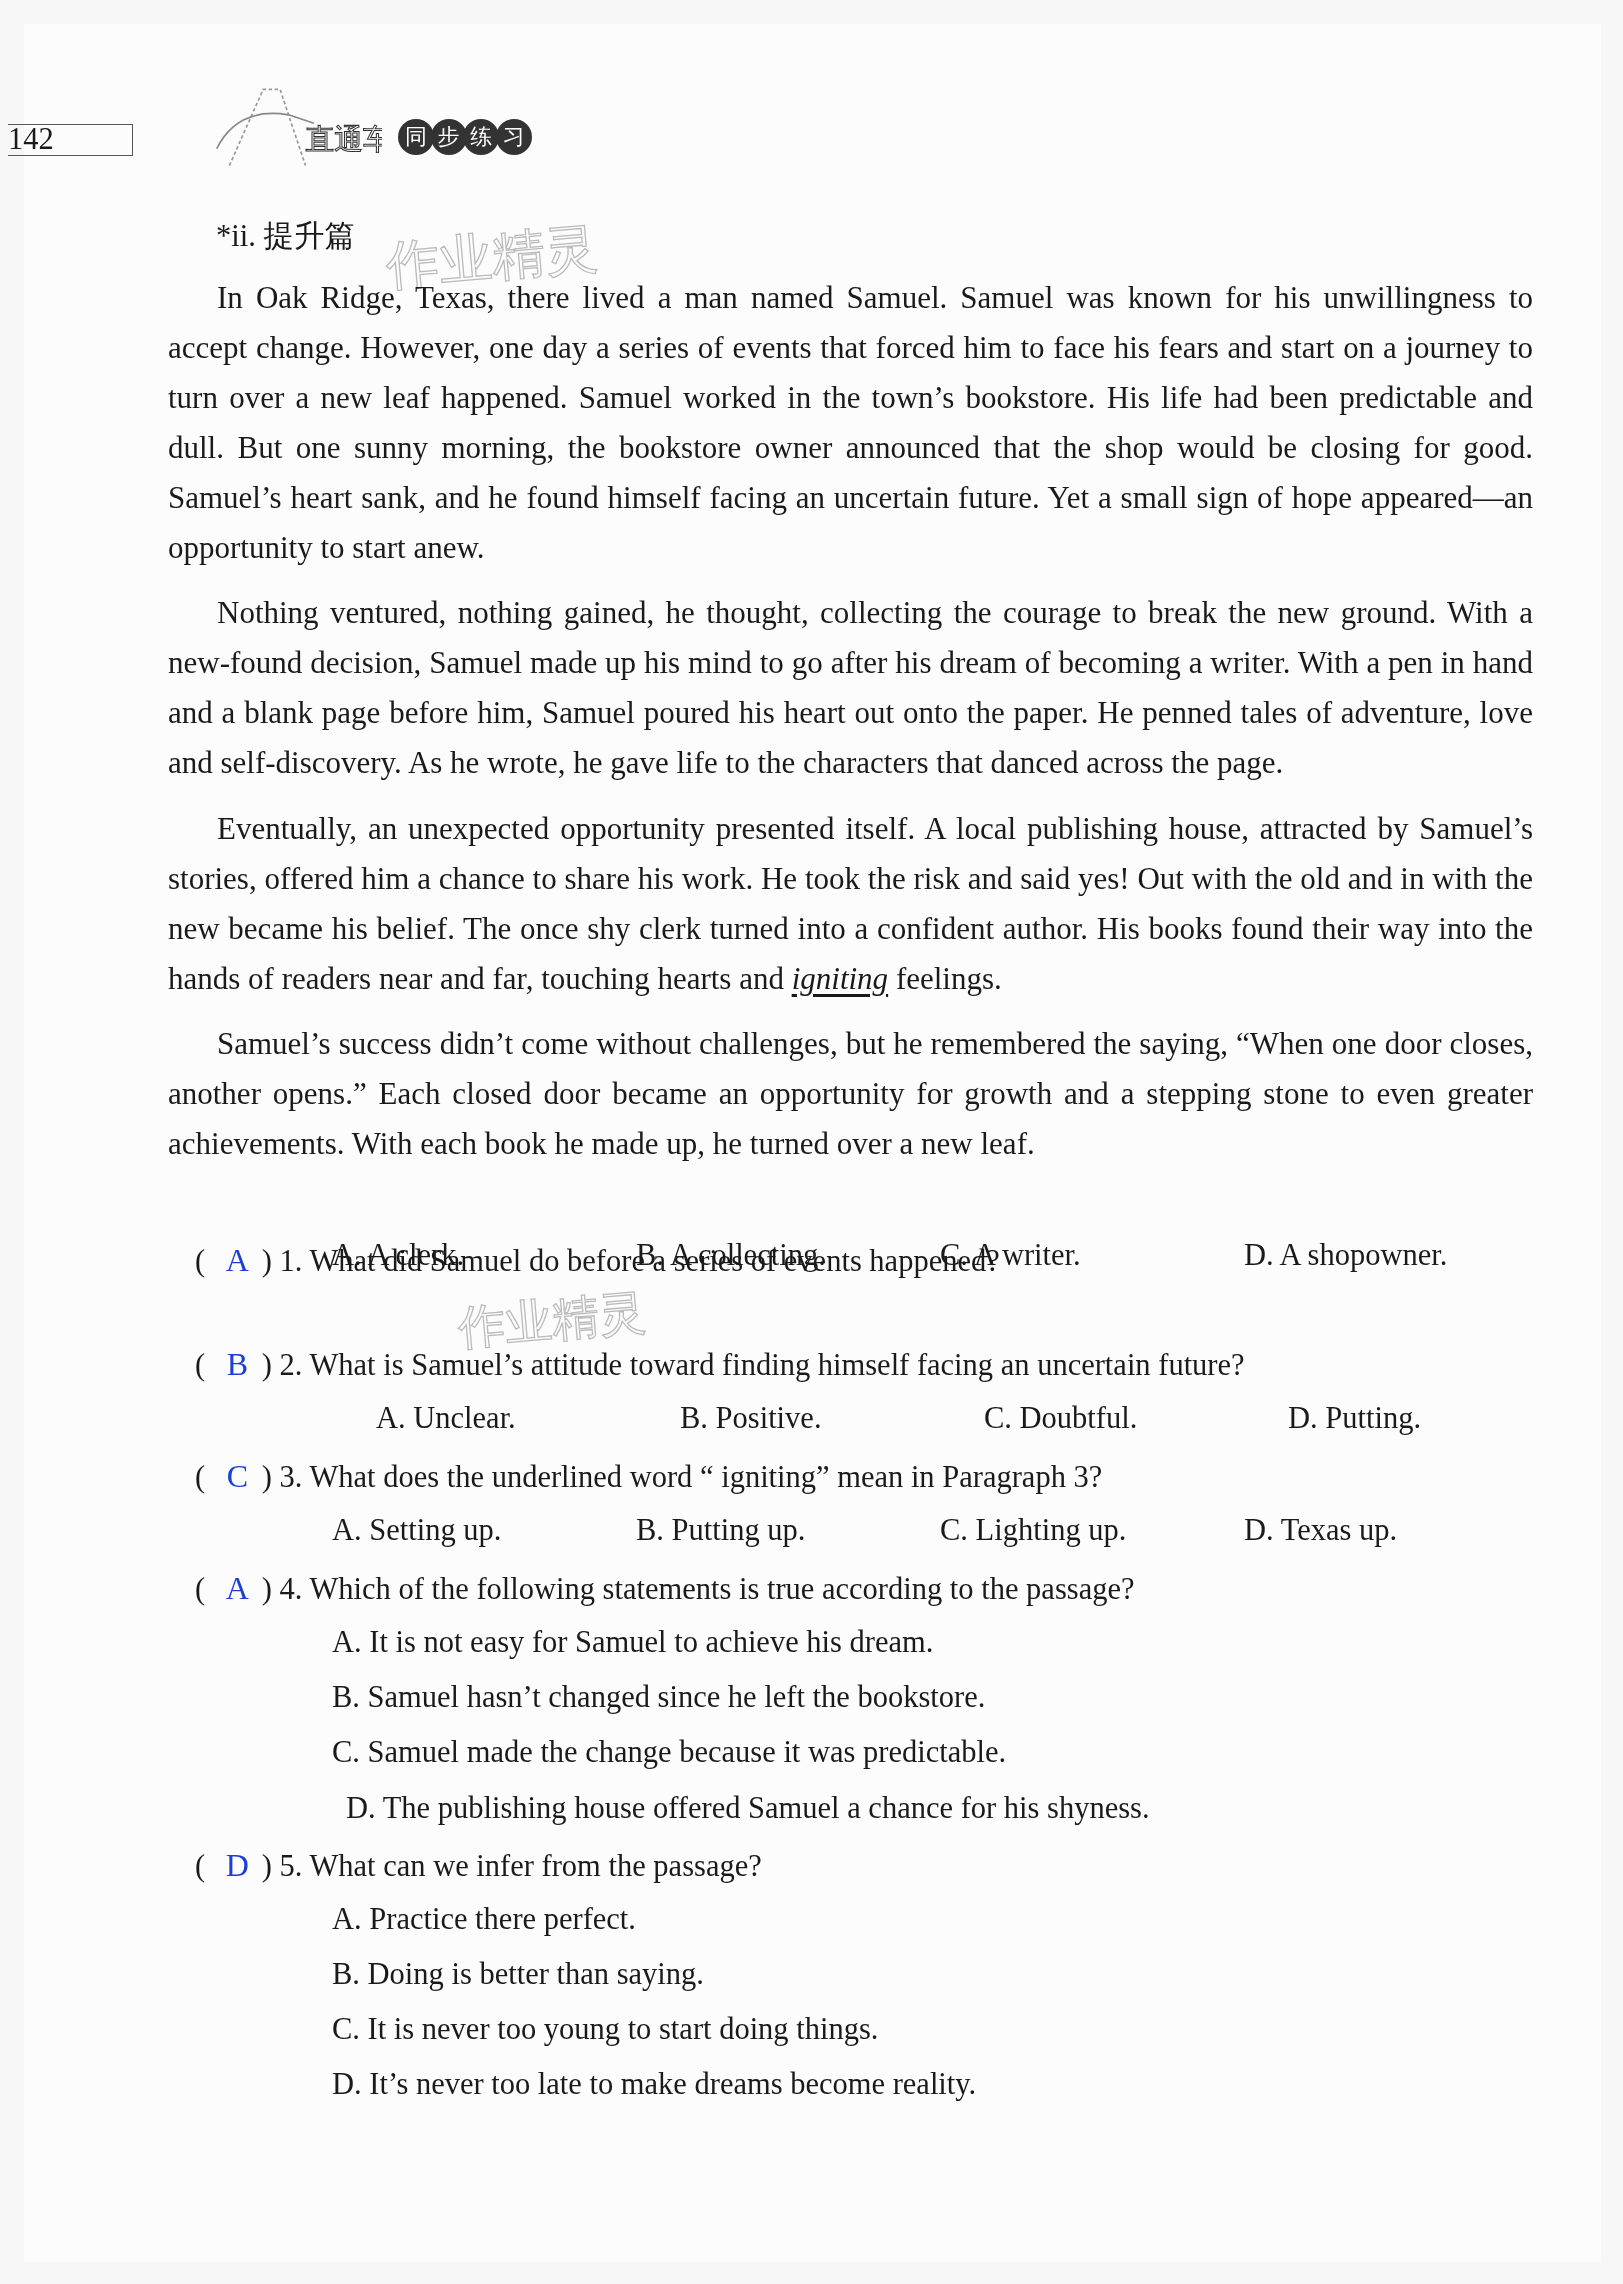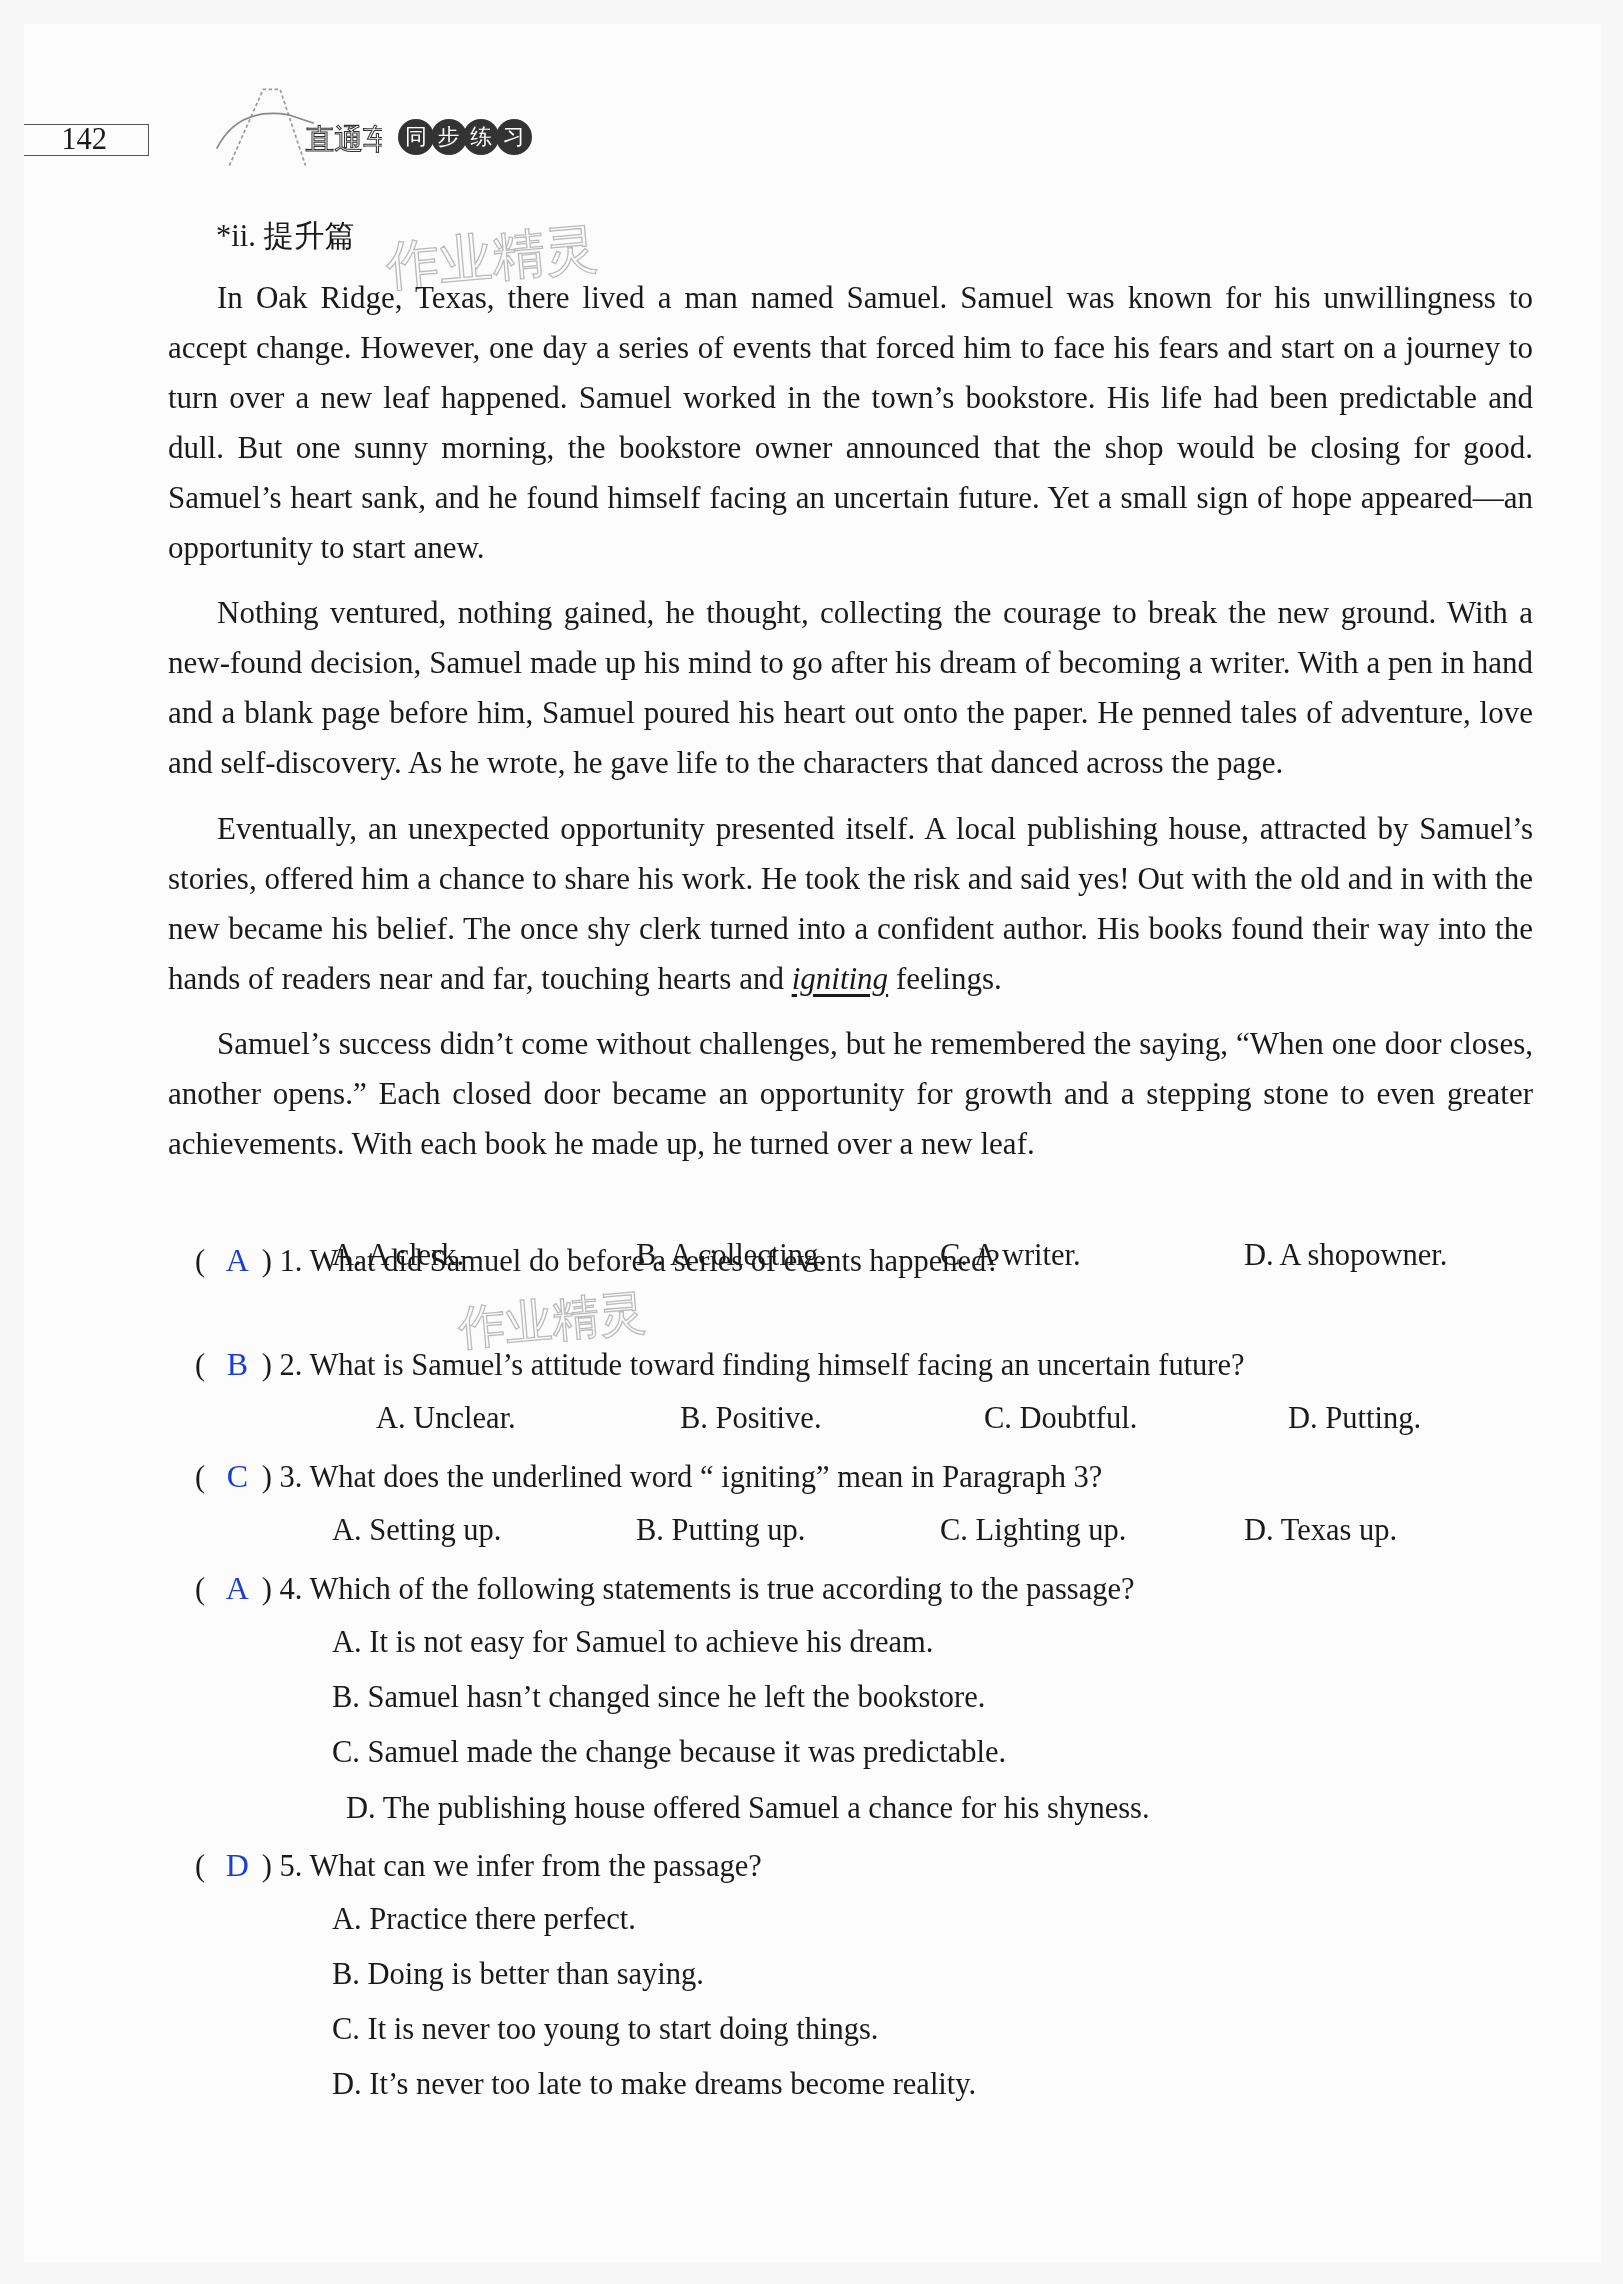--- a/index.html
+++ b/index.html
@@ -1,20 +1,20 @@
 <!DOCTYPE html>
 <html style="font-size:13.6px"><head>
 <meta charset="utf-8">
 <style>
   html, body { margin:0; padding:0; }
   body { width:1624px; height:2284px; background:#f7f7f7; position:relative; overflow:hidden;
          font-family:"Liberation Serif", "DejaVu Serif", serif; color:#1a1a1a; }
   .page { position:absolute; left:24px; top:24px; width:1577px; height:2238px; background:#fcfcfc; }
-  .pagenum { position:absolute; left:24px; top:124px; width:125px; height:32px; border-top:1.7px solid #555; border-bottom:1.7px solid #555; border-right:1.7px solid #555;
-             font-size:30.5px; text-align:center; padding-right:4px; box-sizing:border-box; line-height:29px; }
+  .pagenum { position:absolute; left:8px; top:124px; width:125px; height:32px; border-top:1.7px solid #555; border-bottom:1.7px solid #555; border-right:1.7px solid #555;
+             font-size:30.5px; text-align:left; padding-right:4px; box-sizing:border-box; line-height:29px; }
   .logo { position:absolute; left:212px; top:81px; width:170px; height:93px; }
   .badge { position:absolute; left:398px; top:119px; display:flex; }
   .badge span { width:36px; height:36px; border-radius:50%; background:#333; color:#fff; font-family:"DejaVu Sans", sans-serif;
                 font-size:22px; display:flex; align-items:center; justify-content:center; margin-right:-3.4px; }
   .section { position:absolute; left:216px; top:216px; font-size:30.5px; }
   .text { position:absolute; left:168px; width:1365px; font-size:31px; line-height:50px; text-align:justify; }
   .text p { margin:0 0 15.3px 0; text-indent:49px; }
   .u { text-decoration:underline; text-underline-offset:5.1px;font-style:italic; }
   .q { position:absolute; left:195px; font-size:30.5px; }
   .q .ans { color:#1a3fd6; display:inline-block; width:49px; text-align:center; font-size:32px; }

